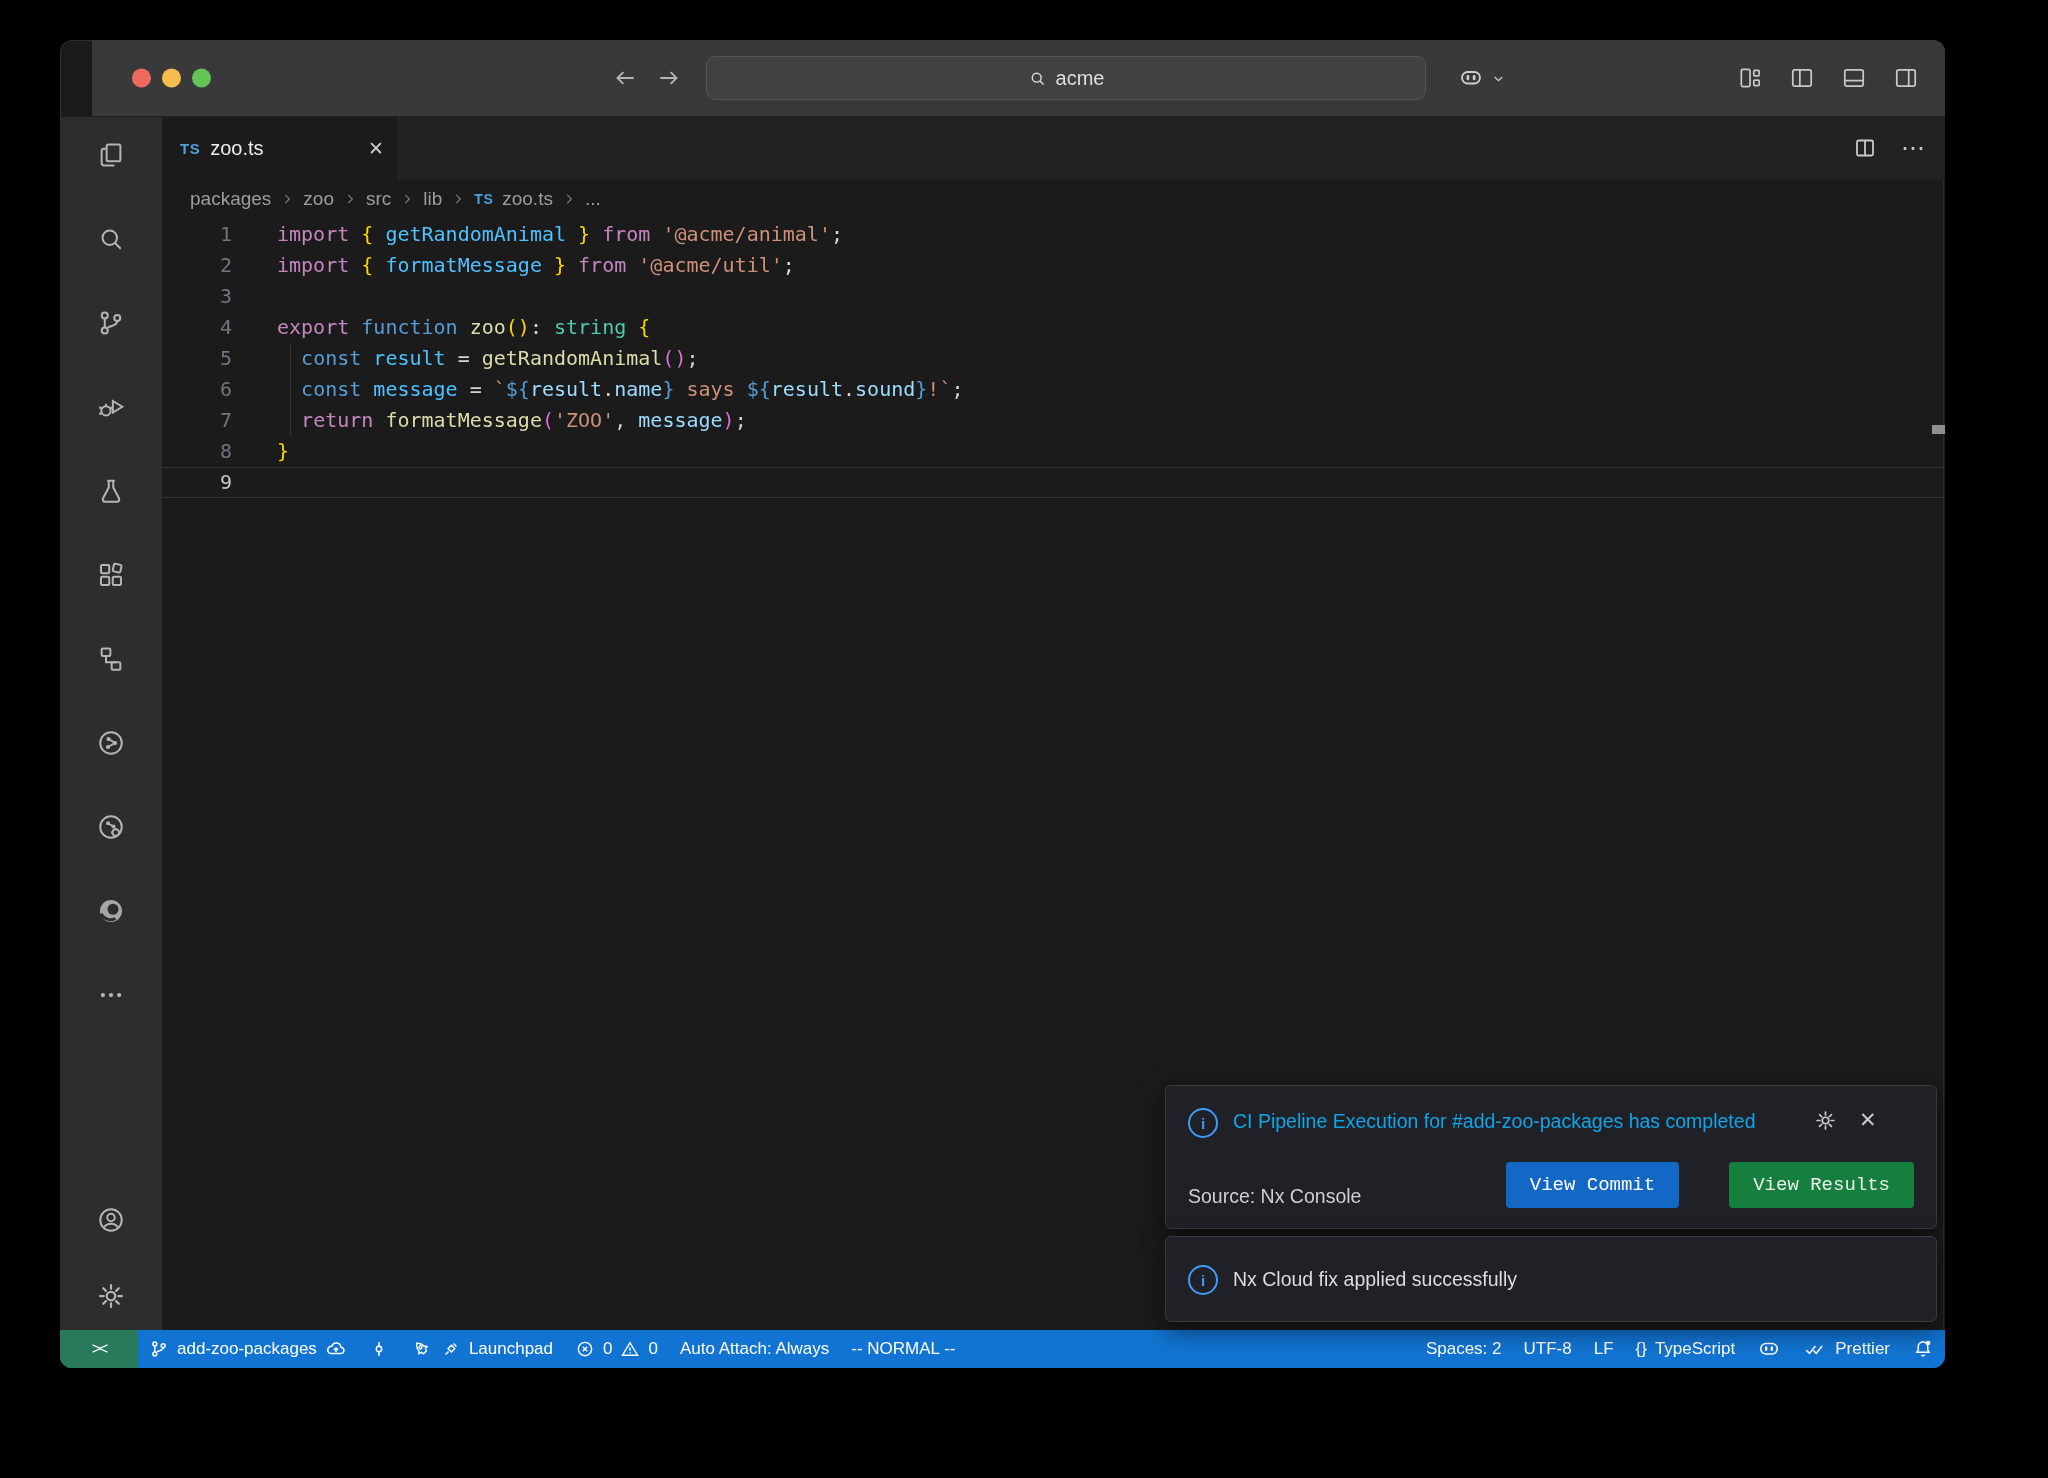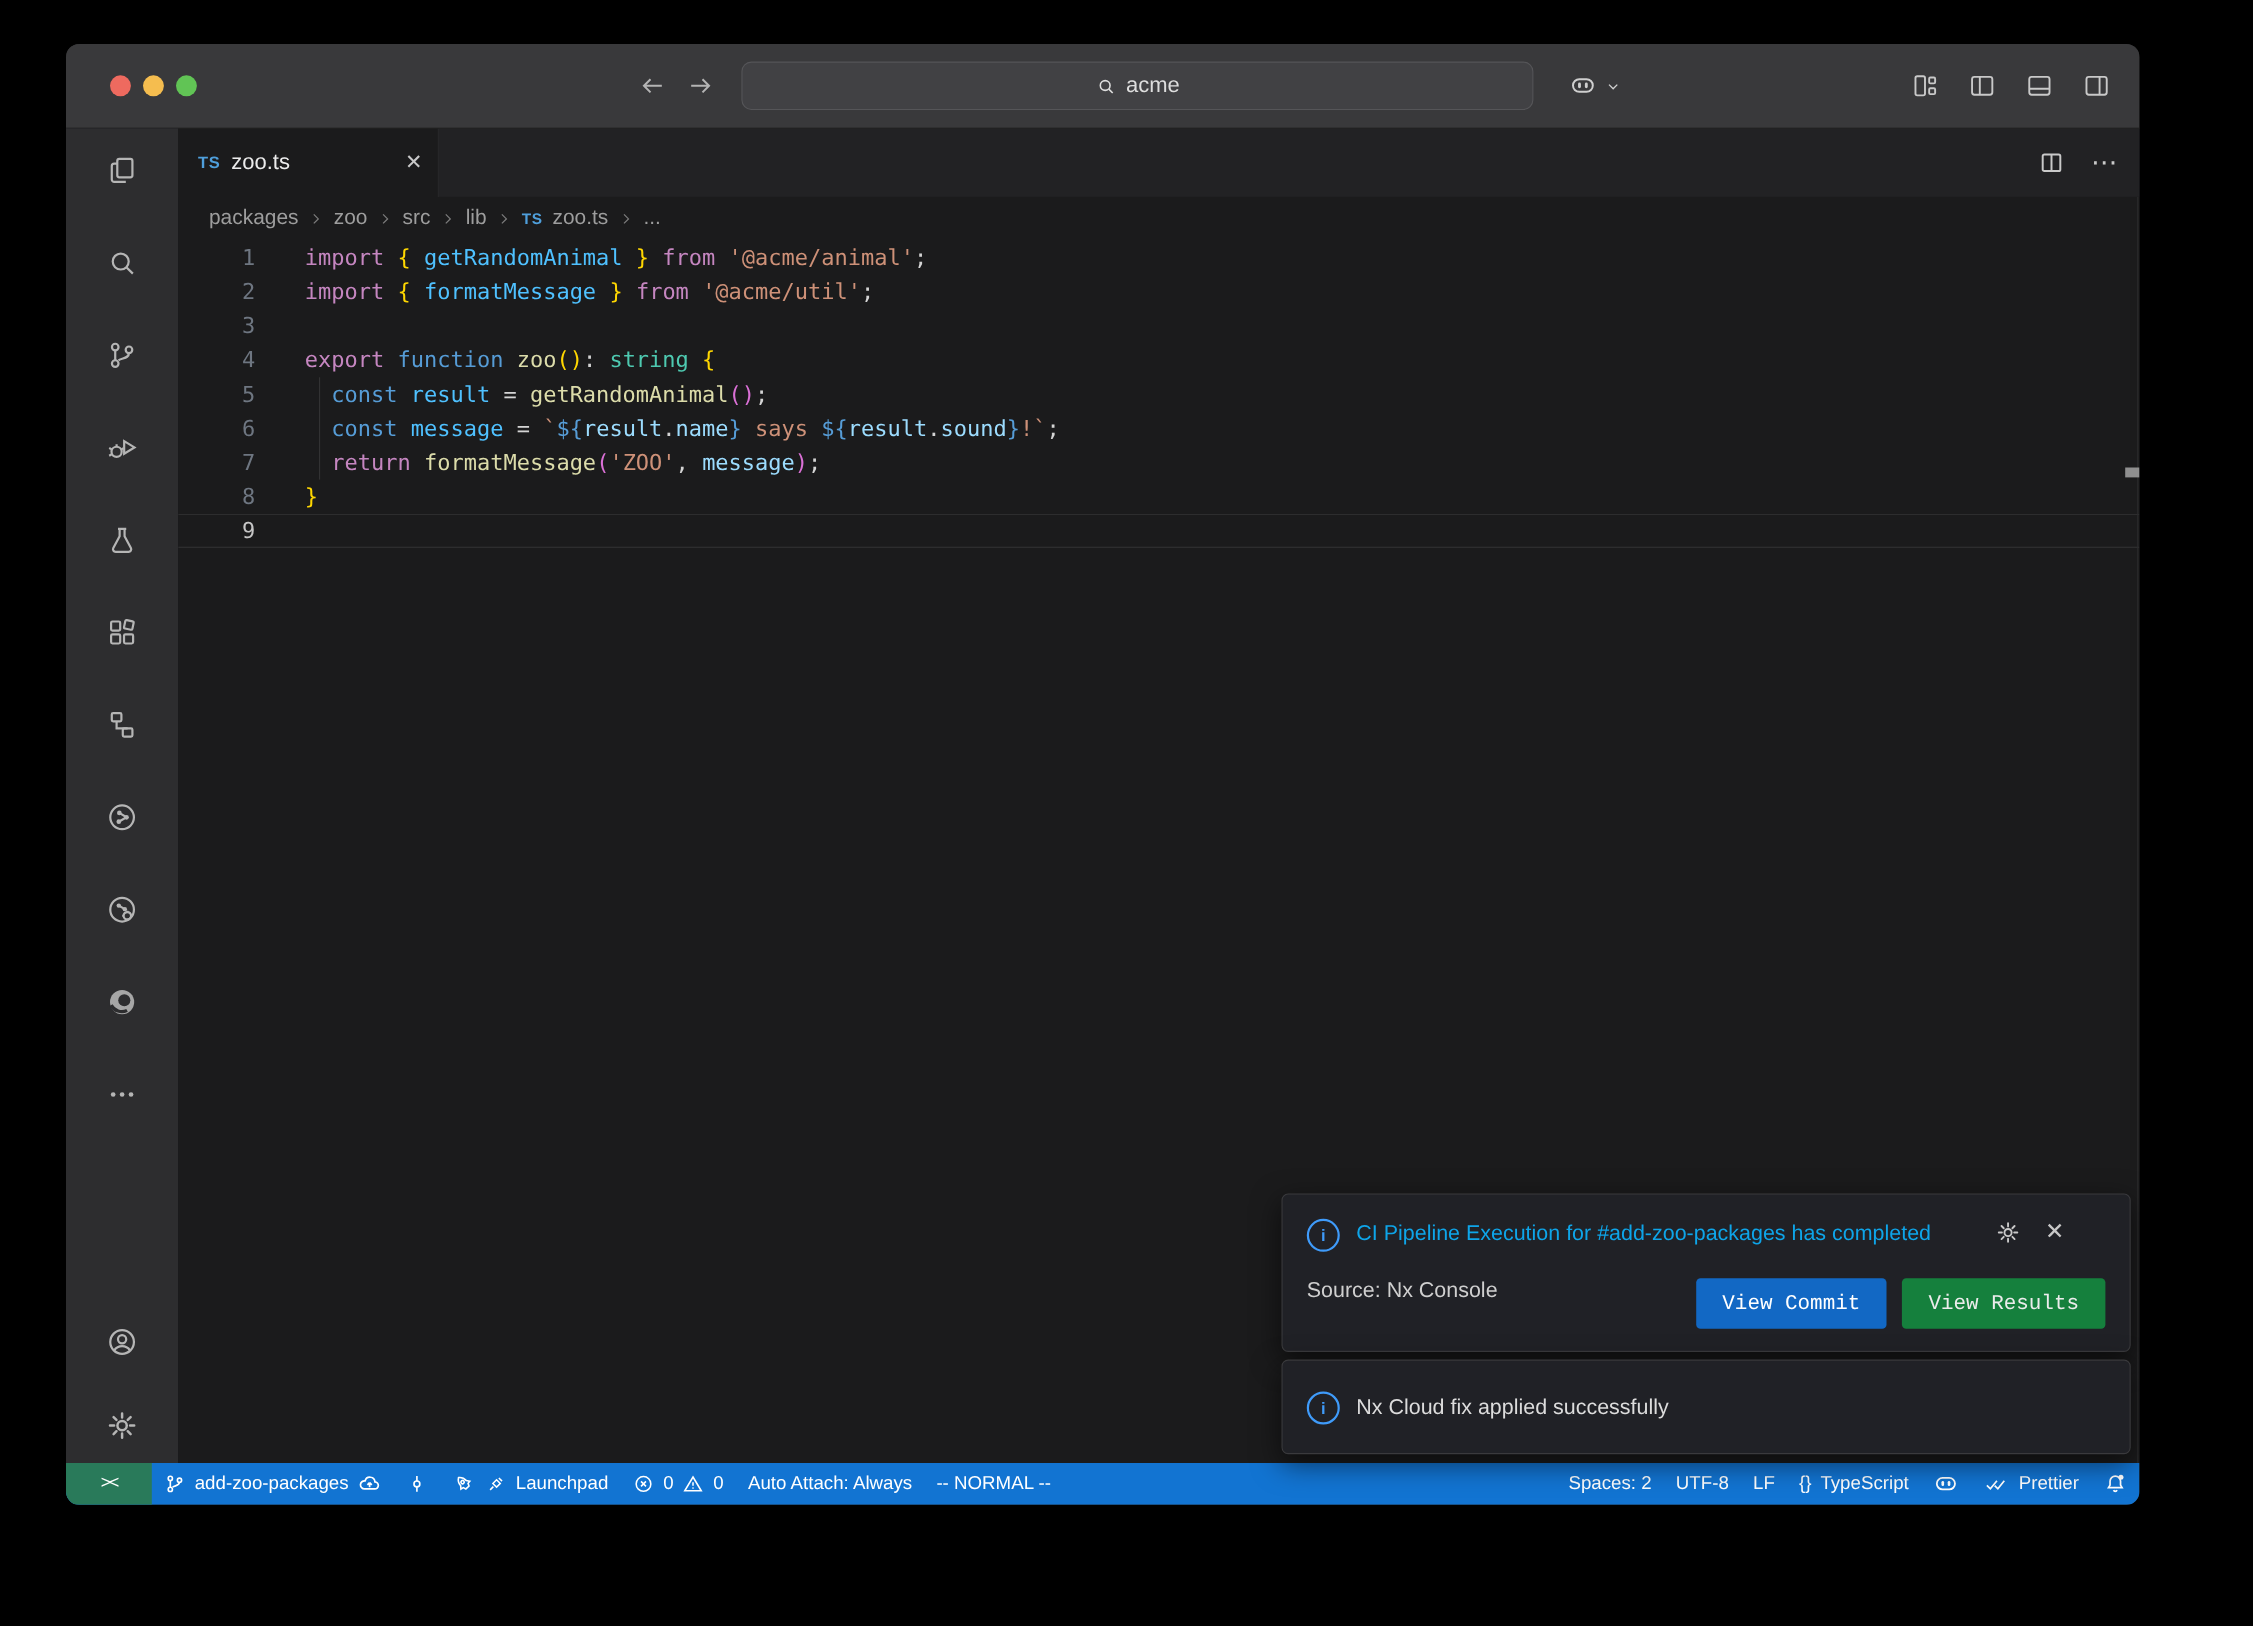--- a/index.html
+++ b/index.html
@@ -1,21 +1,21 @@
 <!DOCTYPE html>
 <html><head>
 <meta charset="utf-8">
 <style>
   html,body{margin:0;padding:0;background:#000;width:2048px;height:1478px;position:relative;
     font-family:"Liberation Sans",sans-serif;-webkit-font-smoothing:antialiased;}
   .window{position:absolute;left:60px;top:40px;width:1885px;height:1328px;background:#1b1b1c;
     border-radius:12px;overflow:hidden;display:flex;flex-direction:column;
     box-shadow:inset 0 0 0 1px rgba(255,255,255,.09),0 22px 70px rgba(0,0,0,.7);}
   
-  .titlebar{height:76px;flex:none;background:#39393b;border-bottom:1px solid #232325;position:relative;}
+  .titlebar{height:76px;flex:none;background:#39393b;border-bottom:1px solid #232325;position:relative;margin-left:32px;}
   .lights{position:absolute;left:40px;top:50%;transform:translateY(-50%);display:flex;gap:11px;}
   .light{width:19px;height:19px;border-radius:50%;}
   .light.red{background:#ee6a5f}.light.yellow{background:#f5bd4f}.light.green{background:#61c455}
   .nav-arrows{position:absolute;left:520px;top:50%;transform:translateY(-50%);display:flex;gap:18px;color:#b4b4b4;}
   .searchbox{position:absolute;left:614px;top:50%;transform:translateY(-50%);width:718px;height:42px;
     background:#414144;border:1px solid #555558;border-radius:9px;display:flex;align-items:center;
     justify-content:center;gap:9px;color:#dedede;font-size:20px;}
   .copilot-menu{position:absolute;left:1366px;top:50%;transform:translateY(-50%);display:flex;align-items:center;gap:7px;color:#cfcfcf;}
   .tb-right{position:absolute;right:26px;top:50%;transform:translateY(-50%);display:flex;gap:26px;color:#c9c9c9;}
   svg{display:block}
@@ -52,21 +52,21 @@
   .overview-mark{position:absolute;right:0;top:308px;width:13px;height:9px;background:#8f8f8f;}
   
   .toasts{position:absolute;right:8px;bottom:46px;width:772px;display:flex;flex-direction:column;gap:7px;font-size:19.5px;z-index:5;}
   .toast{background:#202126;border:1px solid #3a3a3d;border-radius:6px;box-shadow:0 8px 26px rgba(0,0,0,.55);padding:20px 22px;}
   .toast-head{display:flex;gap:15px;}
   .info-badge{width:26px;height:26px;border-radius:50%;border:2px solid #3f9bfa;color:#3f9bfa;display:flex;
     align-items:center;justify-content:center;font-size:15px;font-weight:700;flex:none;margin-top:2px;}
   .toast-msg{flex:1;color:#0ea5e9;line-height:1.55;max-width:566px;}
   .toast-tools{display:flex;gap:22px;color:#c8c8c8;align-self:flex-start;margin-top:3px;}
   .toast-close{font-size:21px;line-height:1;}
-  .toast-foot{display:flex;align-items:flex-start;margin-top:24px;}
+  .toast-foot{display:flex;align-items:flex-end;margin-top:24px;gap:36px;}
   .toast-source{color:#cfcfcf;}
   .toast-foot .spacer{flex:1;}
   .btn{height:46px;padding:0 24px;border-radius:4px;font-size:19px;display:flex;align-items:center;border:none;font-family:Liberation Mono, monospace;}
   .btn-primary{background:#1268c4;color:#fff;margin-right:14px;}
   .btn-secondary{background:#15803d;color:#ececec;}
   .toast-row{display:flex;align-items:center;gap:15px;color:#dcdcdc;padding:6px 0;}
   
   .statusbar{height:38px;flex:none;background:#1274d2;color:#fff;display:flex;align-items:stretch;font-size:17px;}
   .sb-item{display:flex;align-items:center;gap:8px;padding:0 11px;white-space:nowrap;}
   .sb-remote{background:#297a5a;width:78px;justify-content:center;padding:0;font-size:16px;letter-spacing:-2px;}

